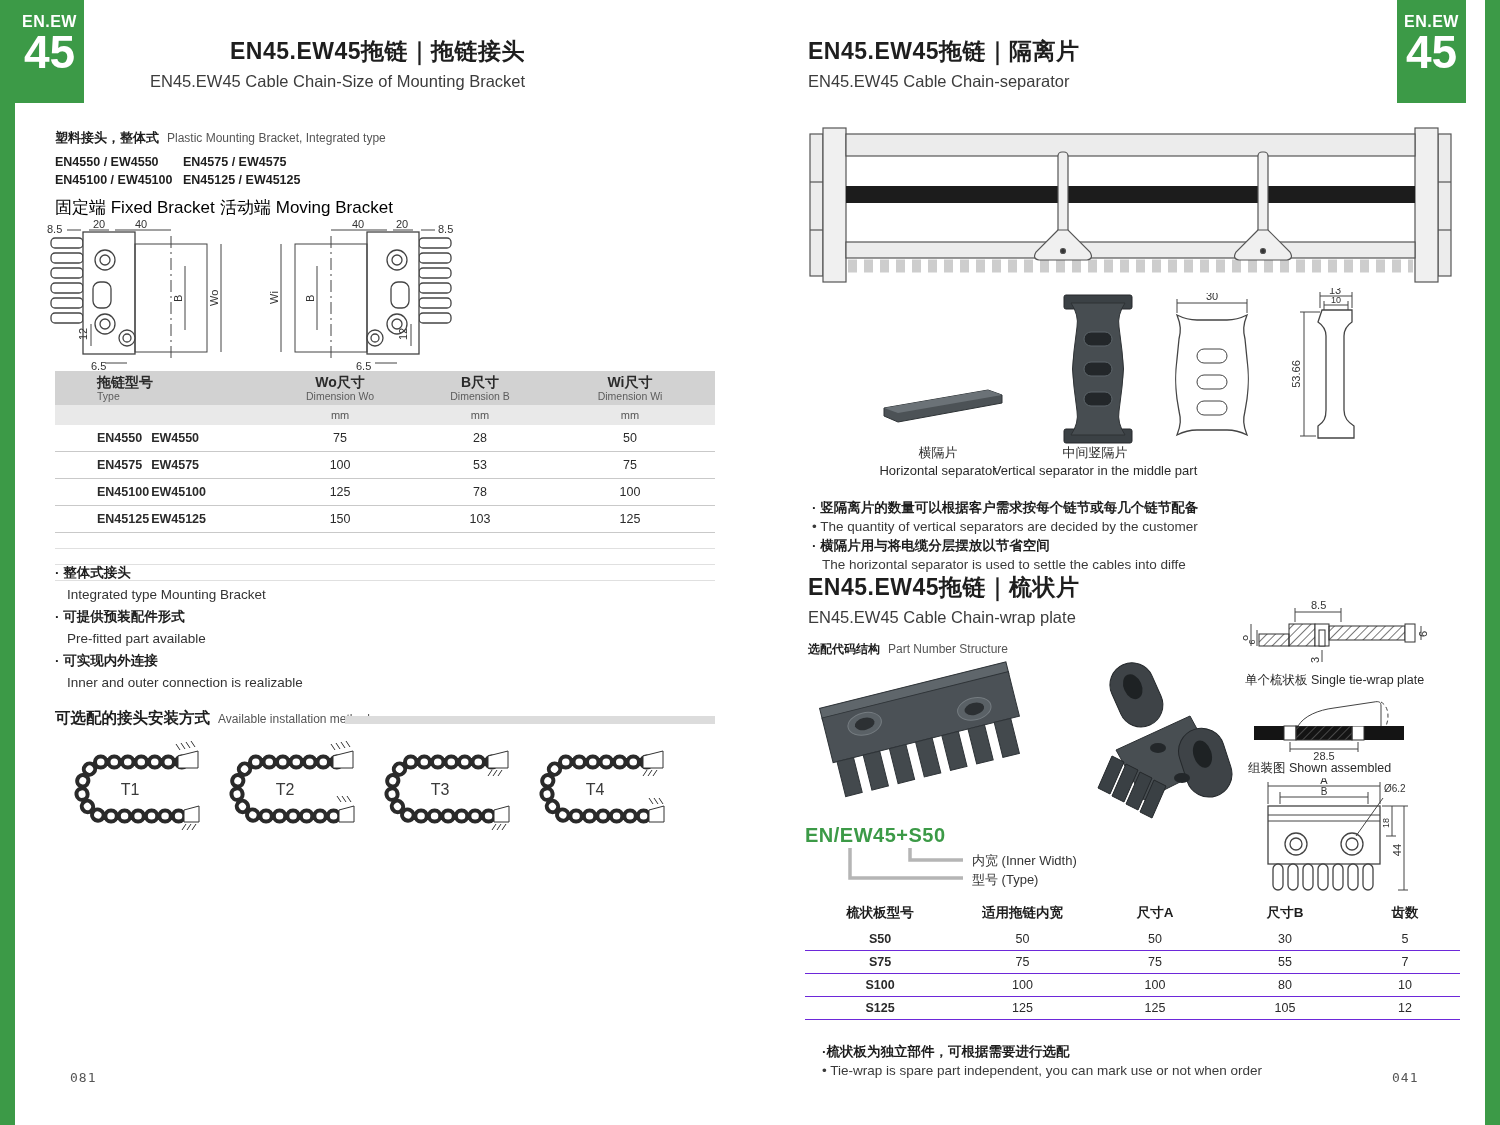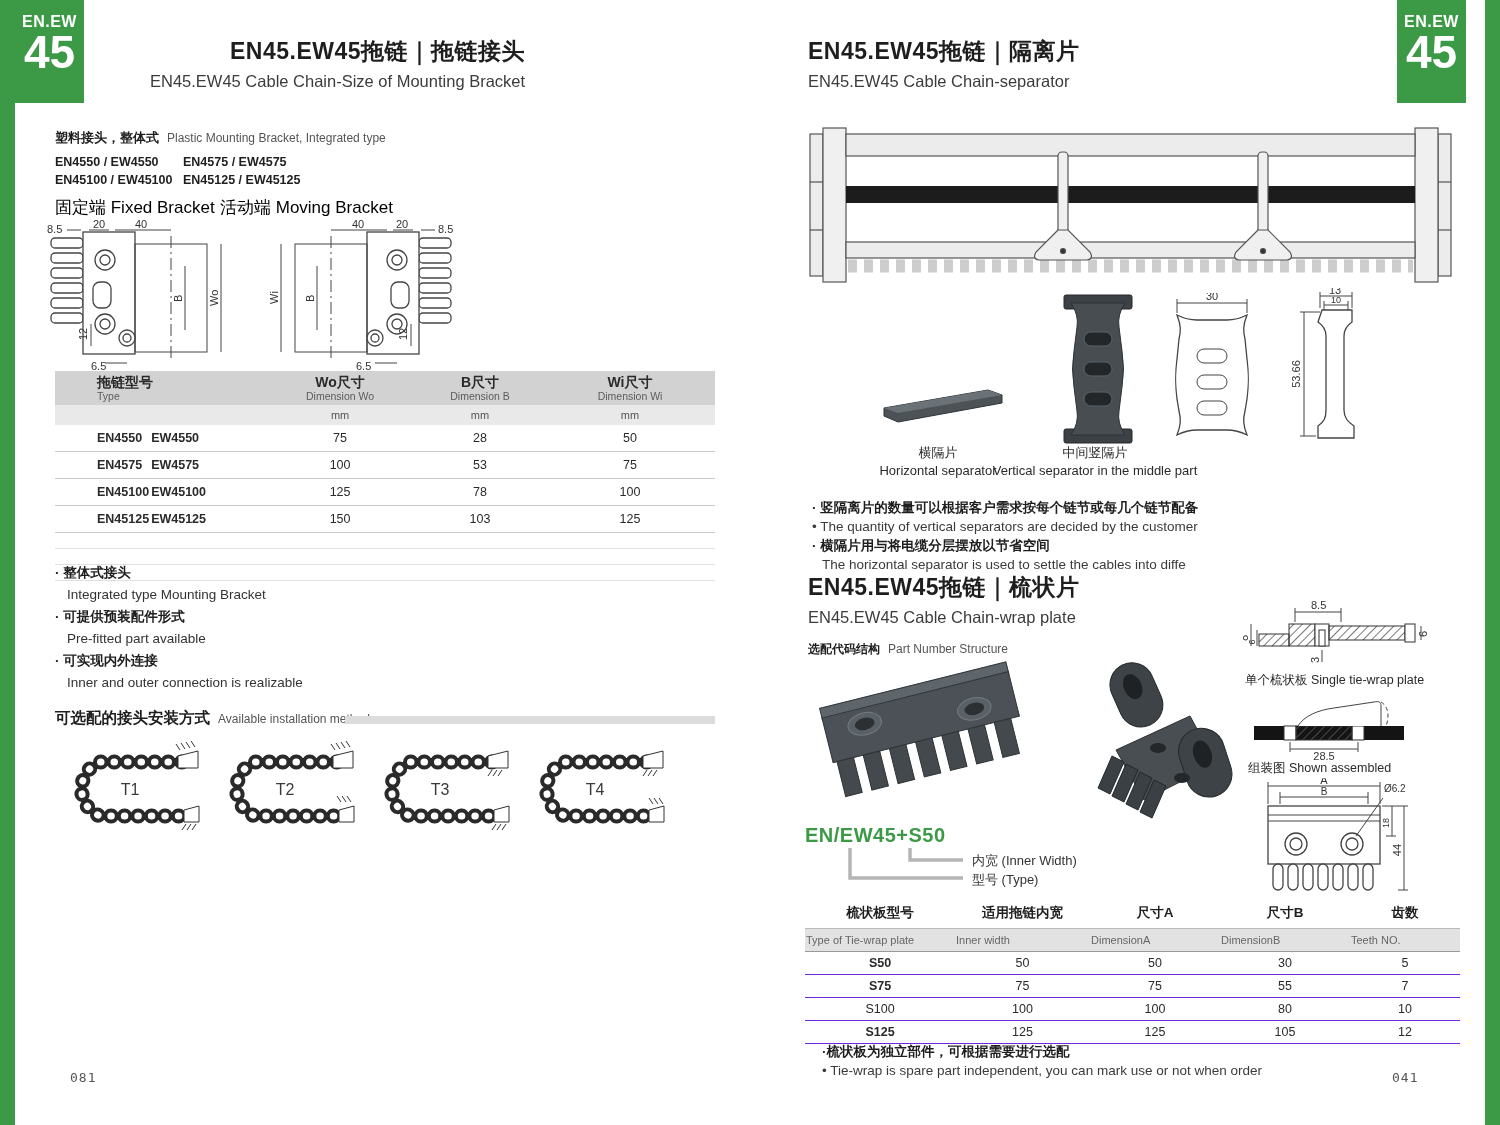--- a/index.html
+++ b/index.html
@@ -577,43 +577,36 @@
         <col style="width:110px">
       </colgroup>
     <tbody>
         <tr>
       <th>梳状板型号</th>
       <th>适用拖链内宽</th>
       <th>尺寸A</th>
       <th>尺寸B</th>
       <th>齿数</th>
     </tr>
-    <tr class="enrow">
-      <td>Type of Tie-wrap plate</td>
-      <td>Inner width</td>
-      <td>DimensionA</td>
-      <td>DimensionB</td>
-      <td>Teeth NO.</td>
-    </tr>
     <tr class="drow">
       <td style="font-weight:bold">S50</td>
       <td>50</td>
       <td>50</td>
       <td>30</td>
       <td>5</td>
     </tr>
     <tr class="drow">
       <td style="font-weight:bold">S75</td>
       <td>75</td>
       <td>75</td>
       <td>55</td>
       <td>7</td>
     </tr>
     <tr class="drow">
-      <td style="font-weight:normal">S100</td>
+      <td style="font-weight:bold">S100</td>
       <td>100</td>
       <td>100</td>
       <td>80</td>
       <td>10</td>
     </tr>
     <tr class="drow">
       <td style="font-weight:bold">S125</td>
       <td>125</td>
       <td>125</td>
       <td>105</td>

